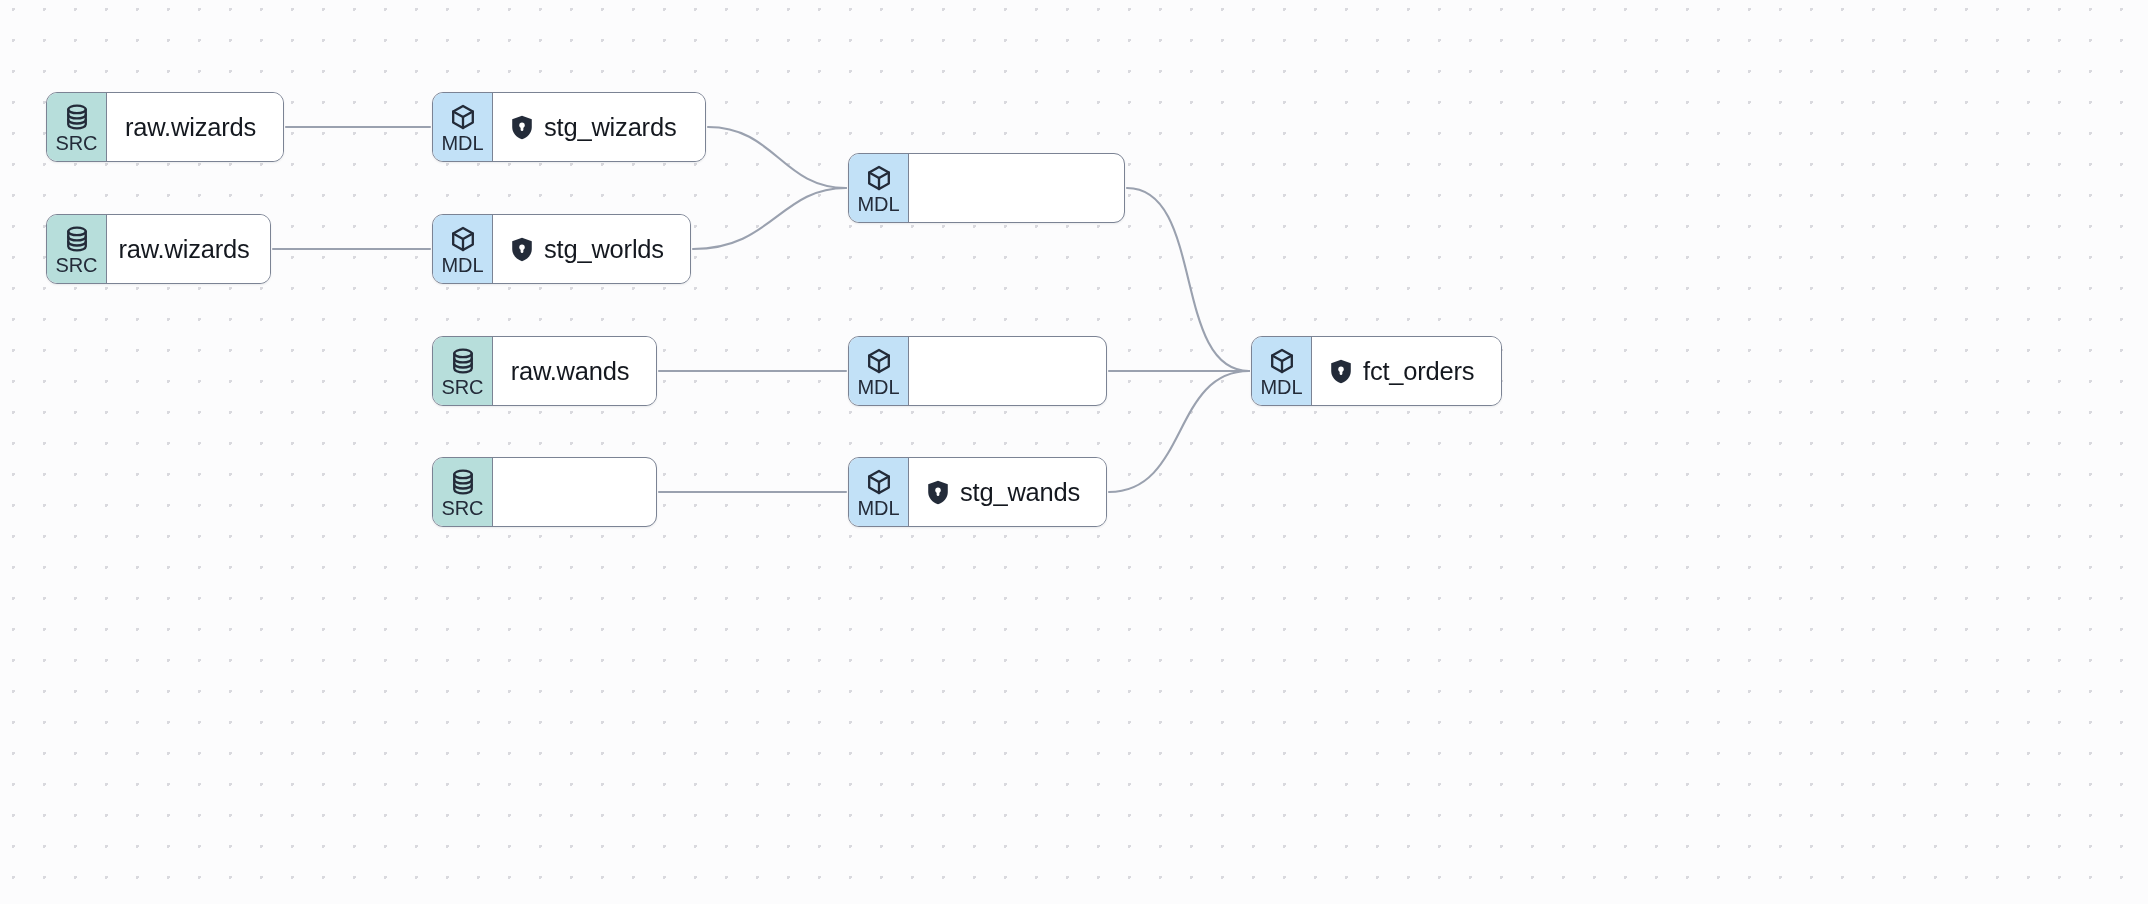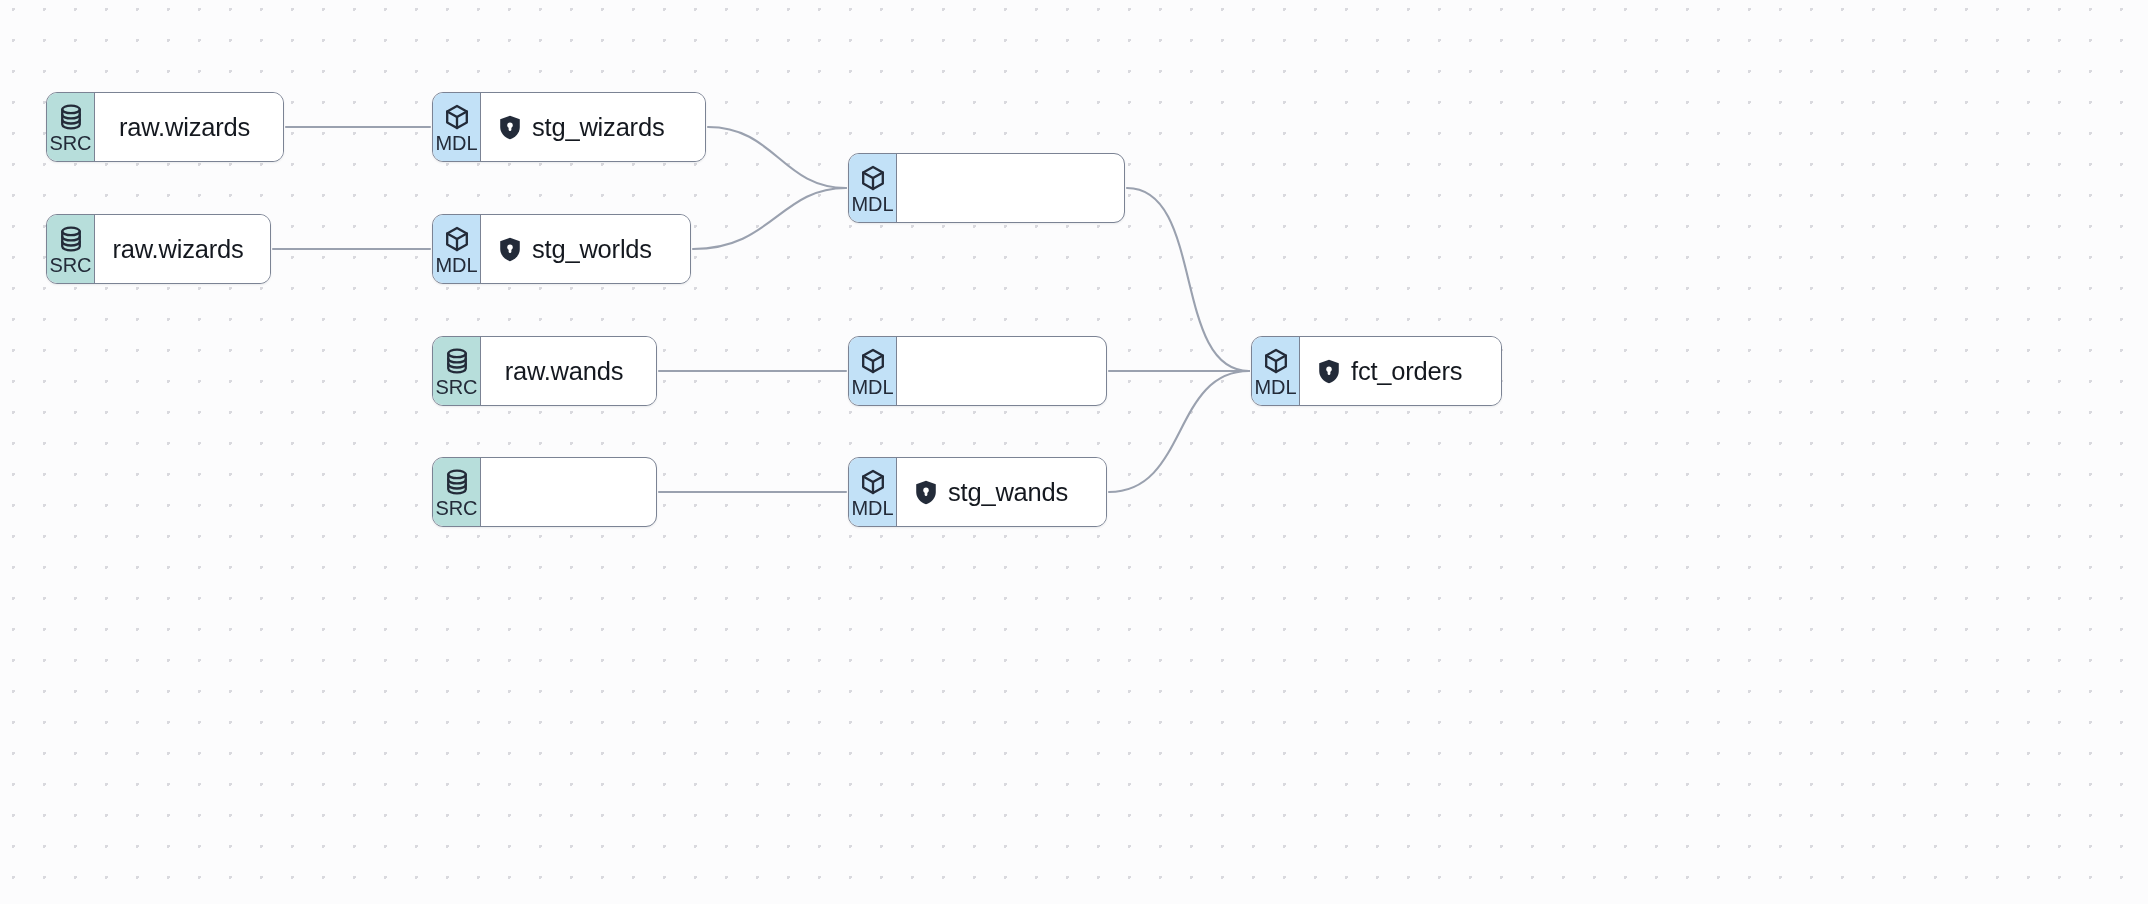--- a/index.html
+++ b/index.html
@@ -35,21 +35,21 @@
     box-sizing: border-box;
     border: 1.6px solid #7b8394;
     border-radius: 11px;
     background: #ffffff;
     box-shadow: 0 1px 2px rgba(40,50,70,0.09);
     overflow: hidden;
   }
 
   .node-badge {
     flex: 0 0 auto;
-    width: 48px;
+    width: 60px;
     display: flex;
     flex-direction: column;
     align-items: center;
     justify-content: center;
     gap: 1px;
     border-right: 1.5px solid #7b8394;
     box-sizing: border-box;
     padding-top: 4px;
   }
   .node.src .node-badge { background: #b7dedb; }

